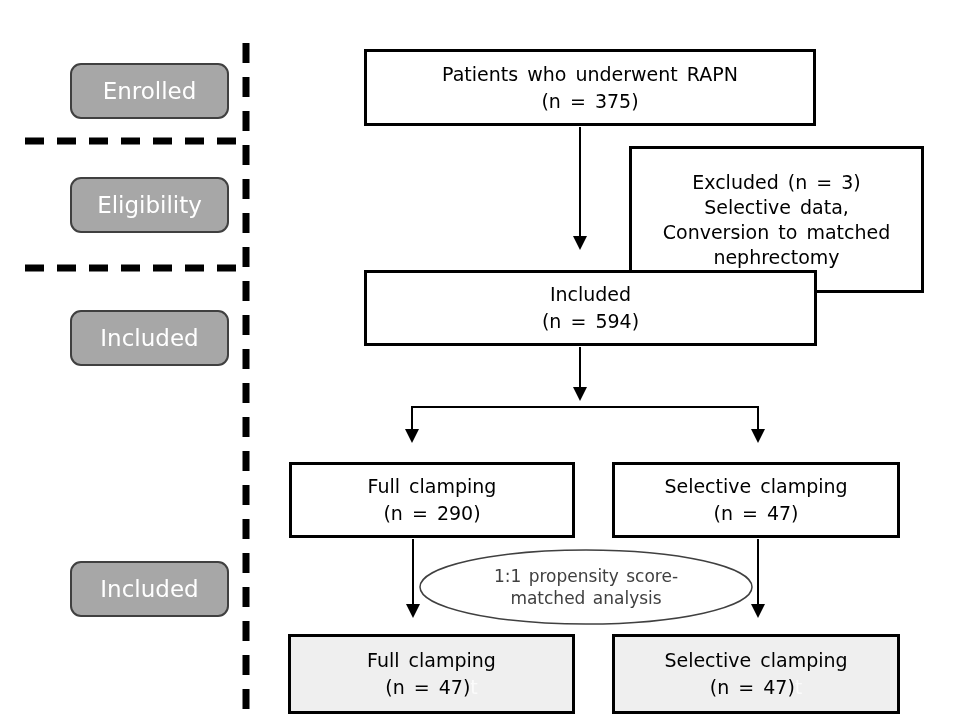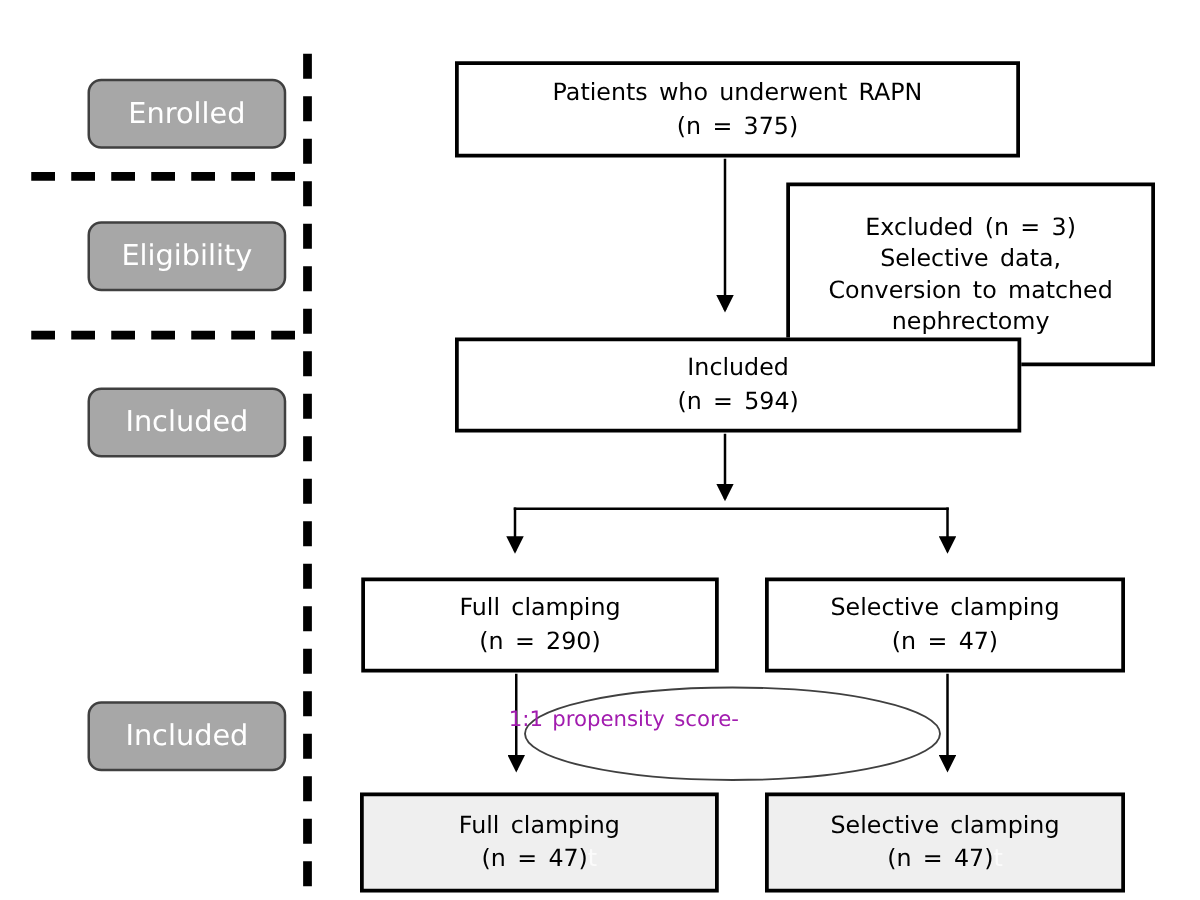--- a/index.html
+++ b/index.html
@@ -45,27 +45,27 @@
     color: #000;
     text-align: center;
     word-spacing: 3px;
     margin-left: 12px;
   }
   .box.shaded { background: var(--matched-fill, #efefef); }
   .excluded-box { line-height: 25px; }
   .artifact { color: var(--artifact-color, #fbfbfb); }
   .ellipse-label {
     position: absolute;
-    left: 407px;
+    left: 420px;
     top: 565px;
     width: 332px;
-    text-align: left;
+    text-align: center;
     font-size: 17px;
     line-height: 22px;
-    color: #a21caf;
+    color: #404040;
     word-spacing: 2px;
   }
 </style>
 </head>
 <body>
 
 <div class="canvas">
 
   <svg class="overlay">
     <defs>
@@ -120,20 +120,21 @@
     <div>(n = 290)</div>
   </div>
 
   <div class="box" style="left:600px;top:462px;width:288px;height:76px">
     <div>Selective clamping</div>
     <div>(n = 47)</div>
   </div>
 
   <div class="ellipse-label">
     <div>1:1 propensity score-</div>
+    <div>matched analysis</div>
   </div>
 
   <div class="box shaded" style="left:276px;top:634px;width:287px;height:80px">
     <div>Full clamping</div>
     <div><span>(n = 47)</span><span class="artifact">t</span></div>
   </div>
 
   <div class="box shaded" style="left:600px;top:634px;width:288px;height:80px">
     <div>Selective clamping</div>
     <div><span>(n = 47)</span><span class="artifact">t</span></div>

